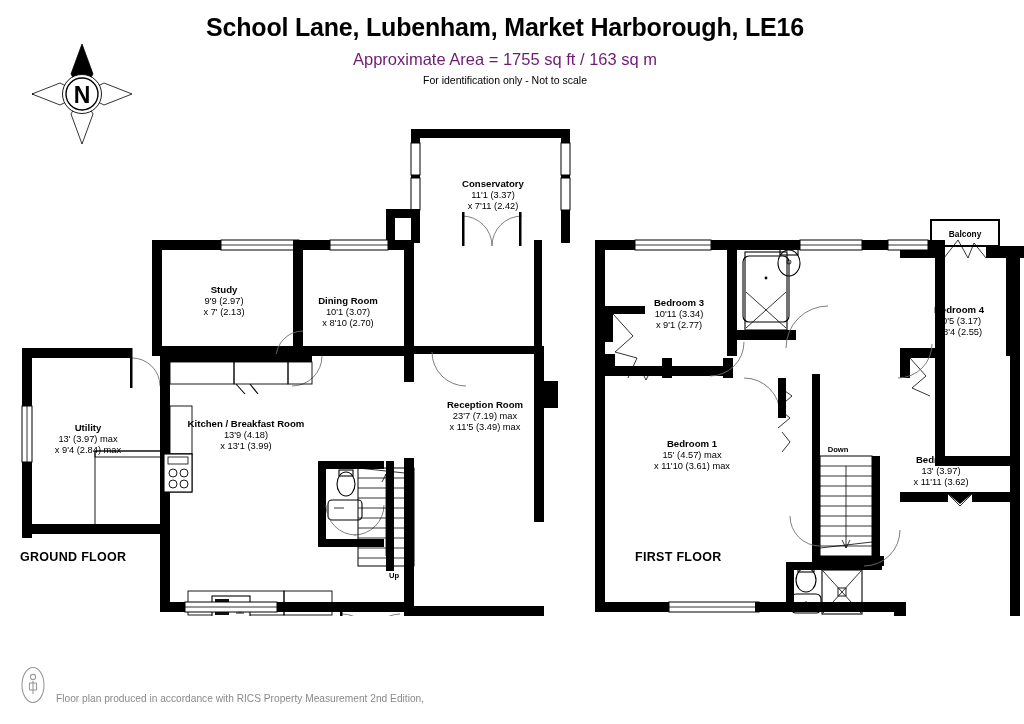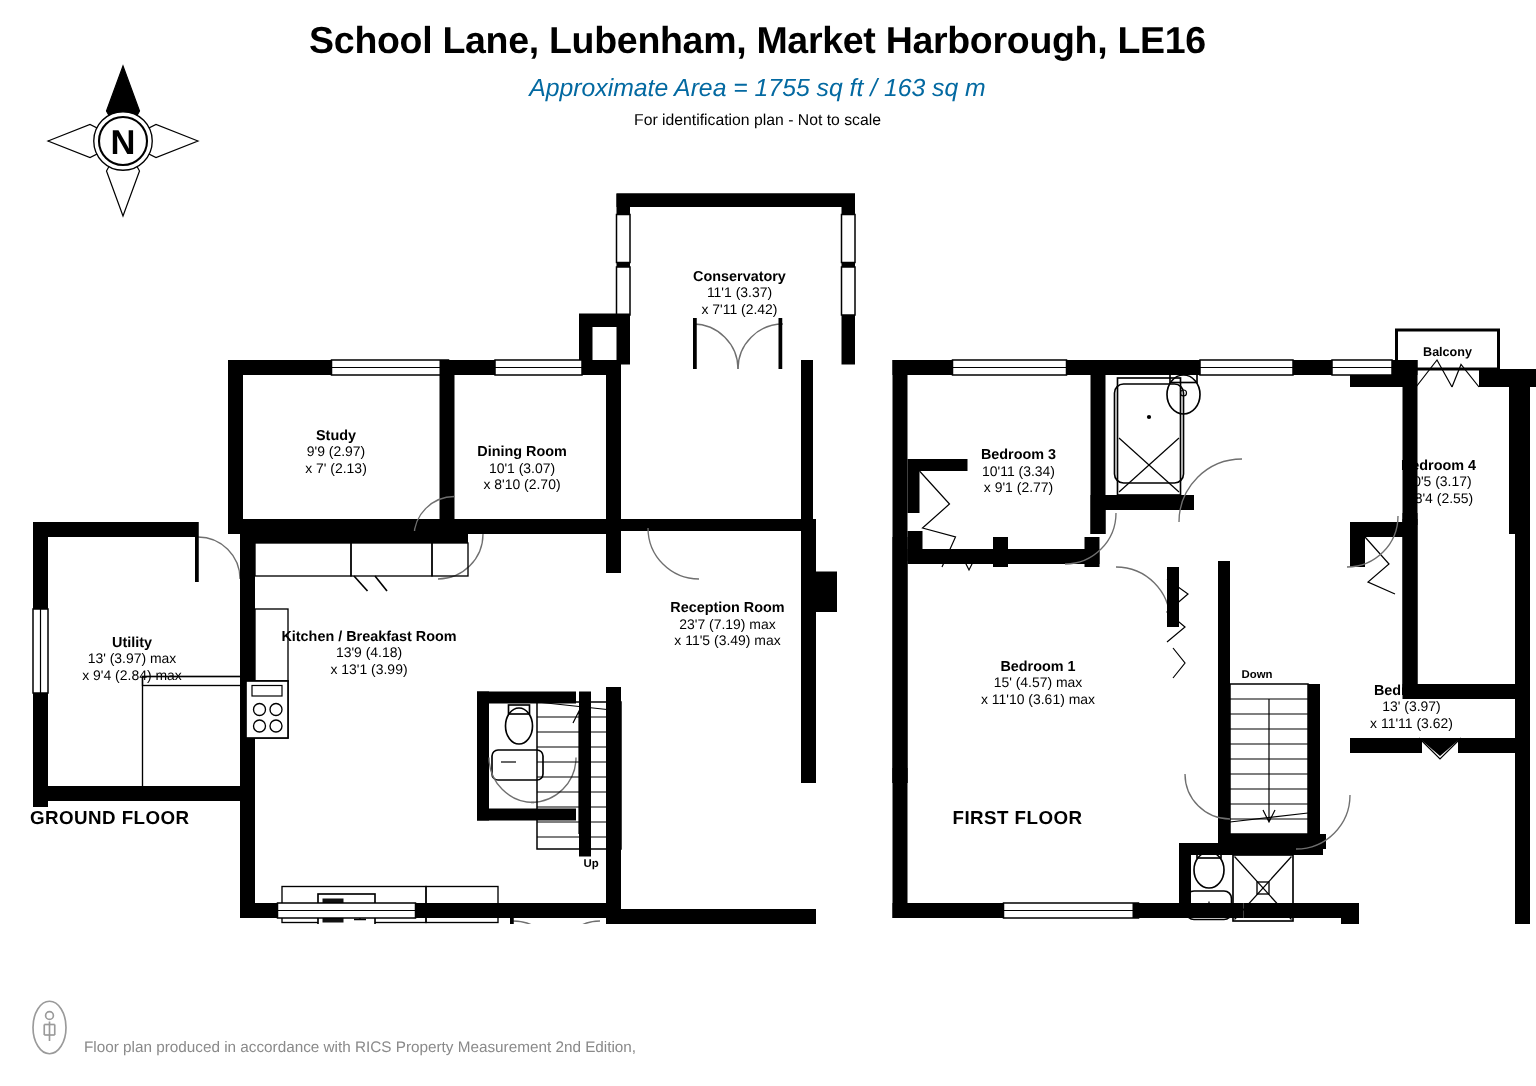--- a/index.html
+++ b/index.html
@@ -32,22 +32,21 @@
     font-weight: bold;
     letter-spacing: -0.2px;
     margin-top: 12px;
     line-height: 30px;
     color: #000;
   }
   #area {
     font-size: 16.5px;
     margin-top: 7px;
     line-height: 20px;
-    color: #0369a1;
-    font-style: italic;
+    color: #701a75;
   }
   #disclaimer {
     font-size: 10.5px;
     margin-top: 5px;
     line-height: 13px;
     color: #000;
   }
 
   
   #compass {
@@ -67,20 +66,21 @@
     height: 520px;
   }
 
   
   .floor-caption {
     position: absolute;
     font-size: 12.5px;
     font-weight: bold;
     letter-spacing: 0.3px;
     color: #000;
+    margin-top: 12px;
   }
   #caption-ground { left: 20px; top: 538px; }
   #caption-first  { left: 591px; top: 538px; padding-left: 44px; }
 
   
   #footer {
     position: absolute;
     left: 20px;
     top: 662px;
     width: 520px;
@@ -123,21 +123,21 @@
   .rdim  { font-size: 9.3px; }
   .small-label { font-size: 7.6px; font-weight: bold; text-anchor: middle; fill: #000; }
   .balcony-label { font-size: 8.4px; font-weight: bold; text-anchor: middle; fill: #000; }
 </style>
 </head>
 <body>
 
 <div id="header">
   <div id="title">School Lane, Lubenham, Market Harborough, LE16</div>
   <div id="area">Approximate Area = 1755 sq ft / 163 sq m</div>
-  <div id="disclaimer">For identification plan - Not to scale</div>
+  <div id="disclaimer">For identification only - Not to scale</div>
 </div>
 
 <div id="compass">
   <svg width="104" height="104" viewBox="0 0 104 104">
 
     <polygon points="52,52 14,52 2,52" class="hairline"></polygon>
     <path d="M2 52 L30 41 L52 52 L30 63 Z" fill="#ffffff" stroke="#000000" stroke-width="0.8"></path>
     <path d="M102 52 L74 41 L52 52 L74 63 Z" fill="#ffffff" stroke="#000000" stroke-width="0.8"></path>
 
     <path d="M52 2 L41 32 L52 52 L63 32 Z" fill="#000000" stroke="#000000" stroke-width="0.8"></path>

